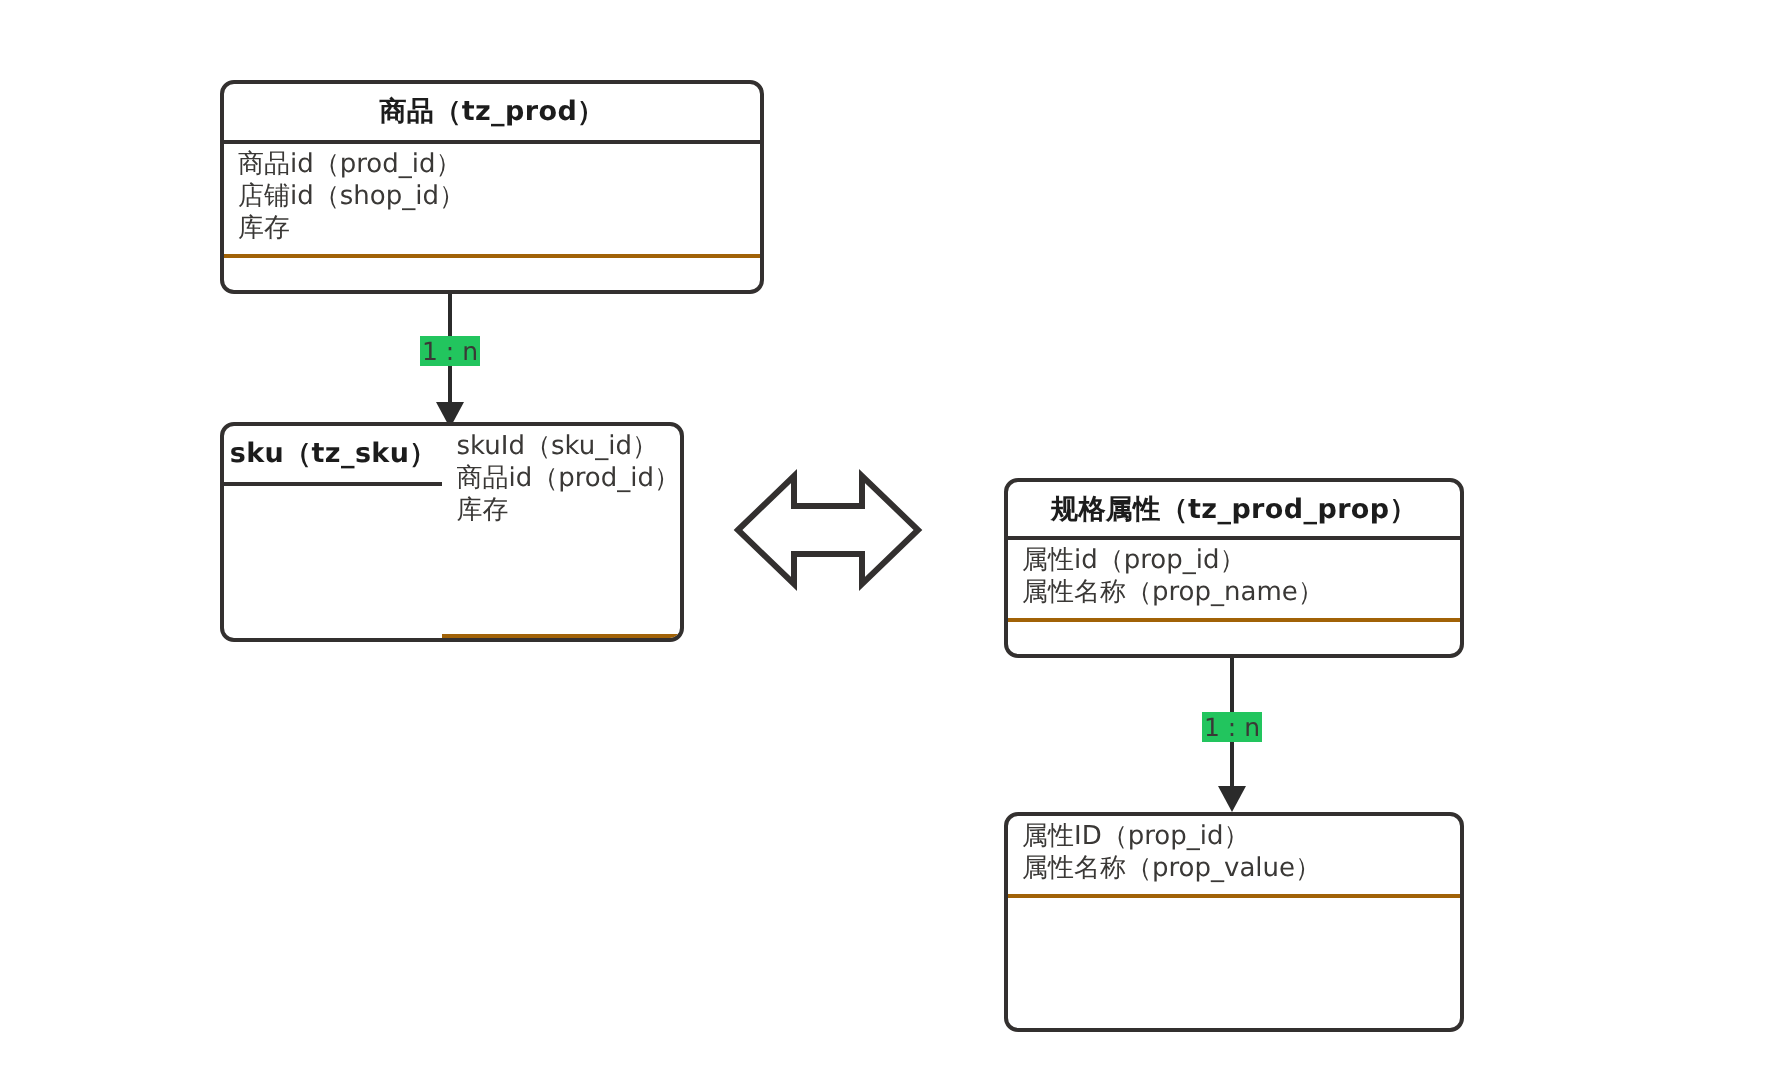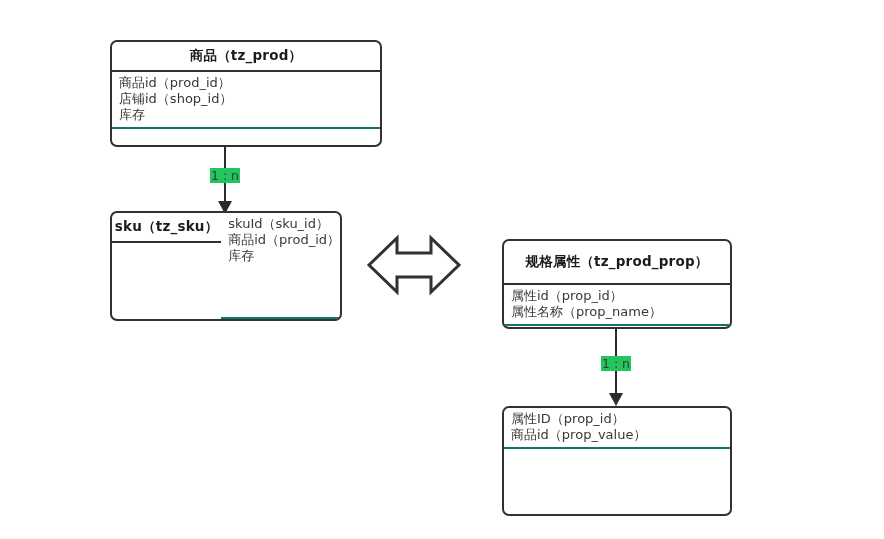--- a/index.html
+++ b/index.html
@@ -43,21 +43,21 @@
     letter-spacing: 0.2px;
     border-bottom: 2px solid #33302f;
     display: flex;
     align-items: center;
     justify-content: center;
     white-space: nowrap;
   }
   .entity-attrs {
     box-sizing: border-box;
     width: 100%;
-    border-bottom: 2px solid #0f766e;
+    border-bottom: 2px solid #a16207;
     padding: 3px 0 4px 7px;
   }
   .attr-row {
     font-size: 13px;
     line-height: 16px;
     color: #3a3836;
     white-space: nowrap;
   }
   .entity-footer {
     box-sizing: border-box;
@@ -128,35 +128,35 @@
     <div class="entity-footer"></div>
   </div>
 
   <div class="double-arrow" style="left:366px; top:234px; width:96px; height:62px;">
     <svg width="96" height="62" viewBox="0 0 96 62" xmlns="http://www.w3.org/2000/svg">
       <polygon points="3,31 31,4 31,19 65,19 65,4 93,31 65,58 65,43 31,43 31,58" fill="#ffffff" stroke="#33302f" stroke-width="3" stroke-linejoin="miter"></polygon>
     </svg>
   </div>
 
   <div class="entity" style="left:502px; top:239px; width:230px; height:90px; display:flex; flex-direction:column;">
-    <div class="entity-title" style="height:44px;">规格属性（tz_prod_prop）</div>
+    <div class="entity-title" style="height:29px;">规格属性（tz_prod_prop）</div>
     <div class="entity-attrs">
       <div class="attr-row">属性id（prop_id）</div>
       <div class="attr-row">属性名称（prop_name）</div>
     </div>
     <div class="entity-footer"></div>
   </div>
 
   <div class="connector" style="left:615px; top:329px; width:2px; height:78px;">
     <div class="conn-line" style="height:64px;"></div>
     <div class="conn-arrowhead" style="left:-6px; top:64px;"></div>
     <div class="conn-label" style="left:-14px; top:27px;">1 : n</div>
   </div>
 
   <div class="entity" style="left:502px; top:406px; width:230px; height:110px; display:flex; flex-direction:column;">
     <div class="entity-attrs">
       <div class="attr-row">属性ID（prop_id）</div>
-      <div class="attr-row">商品id（prop_value）</div>
+      <div class="attr-row">属性名称（prop_value）</div>
     </div>
     <div class="entity-footer"></div>
   </div>
 
 </div>
 
 </body></html>

